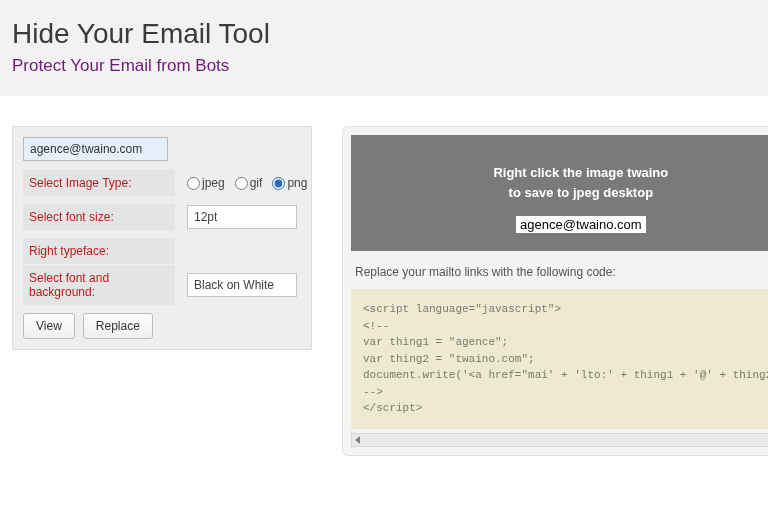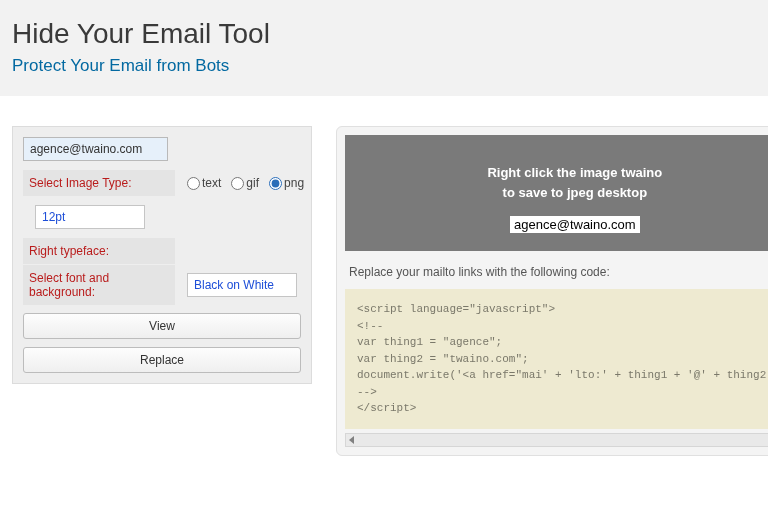--- a/index.html
+++ b/index.html
@@ -15,25 +15,25 @@
   }
   .header h1 {
     font-size: 28px;
     font-weight: 400;
     color: #3a3a3a;
     margin-bottom: 6px;
   }
   .header .subtitle {
     font-size: 17px;
     font-weight: 400;
-    color: #0369a1;
+    color: #701a75;
   }
   .content {
     display: flex;
-    gap: 24px;
+    gap: 30px;
     padding: 30px 12px 12px 12px;
   }
   .left-panel {
     width: 300px;
     background: #eeeeee;
     border: 1px solid #dcdcdc;
     padding: 10px;
     align-self: flex-start;
   }
   .email-input {
@@ -77,28 +77,27 @@
     accent-color: #2a6db8;
     margin:0;
   }
   .text-input {
     width: 110px;
     height: 24px;
     font-size: 12px;
     padding: 3px 6px;
     border: 1px solid #c5c5c5;
     background: #fff;
-    color: #1d4ed8;
+    color: #404040;
     margin-left: 12px;
   }
   .button-row {
     display: flex;
     gap: 8px;
     margin-top: 14px;
-    flex-direction: column;
   }
   .btn {
     font-size: 12px;
     padding: 5px 12px;
     background: linear-gradient(#fdfdfd, #efefef);
     border: 1px solid #bcbcbc;
     border-radius: 3px;
     color: #333;
     cursor: pointer;
   }
@@ -185,34 +184,35 @@
 <div class="content">
 
   <div class="left-panel">
     <input class="email-input" type="text" value="agence@twaino.com" style="">
 
     <div class="form-row">
       <div class="form-label">Select Image Type:</div>
       <div class="radio-group">
         <label>
             <input type="radio" name="imgtype" style="">
-            <span>text</span>
+            <span>jpeg</span>
           </label>
         <label>
             <input type="radio" name="imgtype" style="">
             <span>gif</span>
           </label>
         <label>
             <input type="radio" name="imgtype" checked="" style="">
             <span>png</span>
           </label>
       </div>
     </div>
 
     <div class="form-row">
+      <div class="form-label">Select font size:</div>
       <input class="text-input" type="text" value="12pt" style="">
     </div>
 
     <div class="form-row">
       <div class="form-label">Right typeface:</div>
     </div>
 
     <div class="form-row">
       <div class="form-label">Select font and background:</div>
       <input class="text-input" type="text" value="Black on White" style="">

